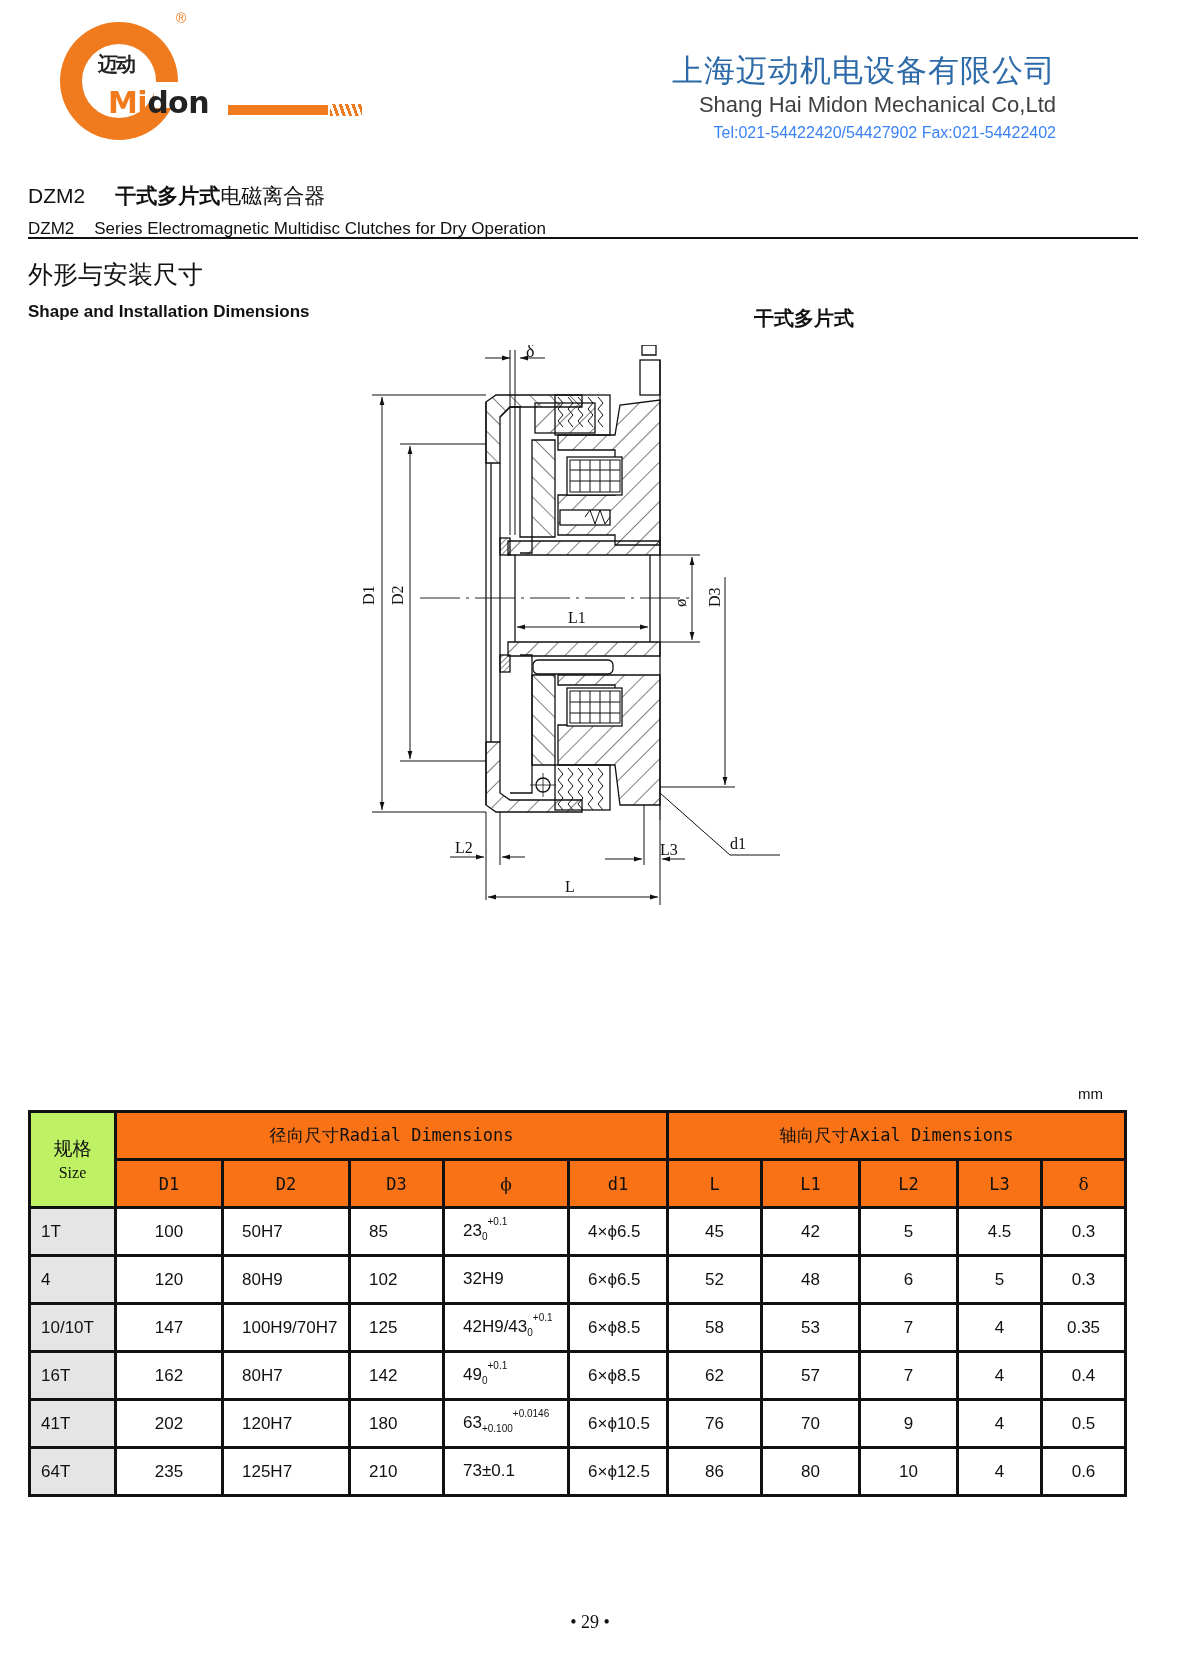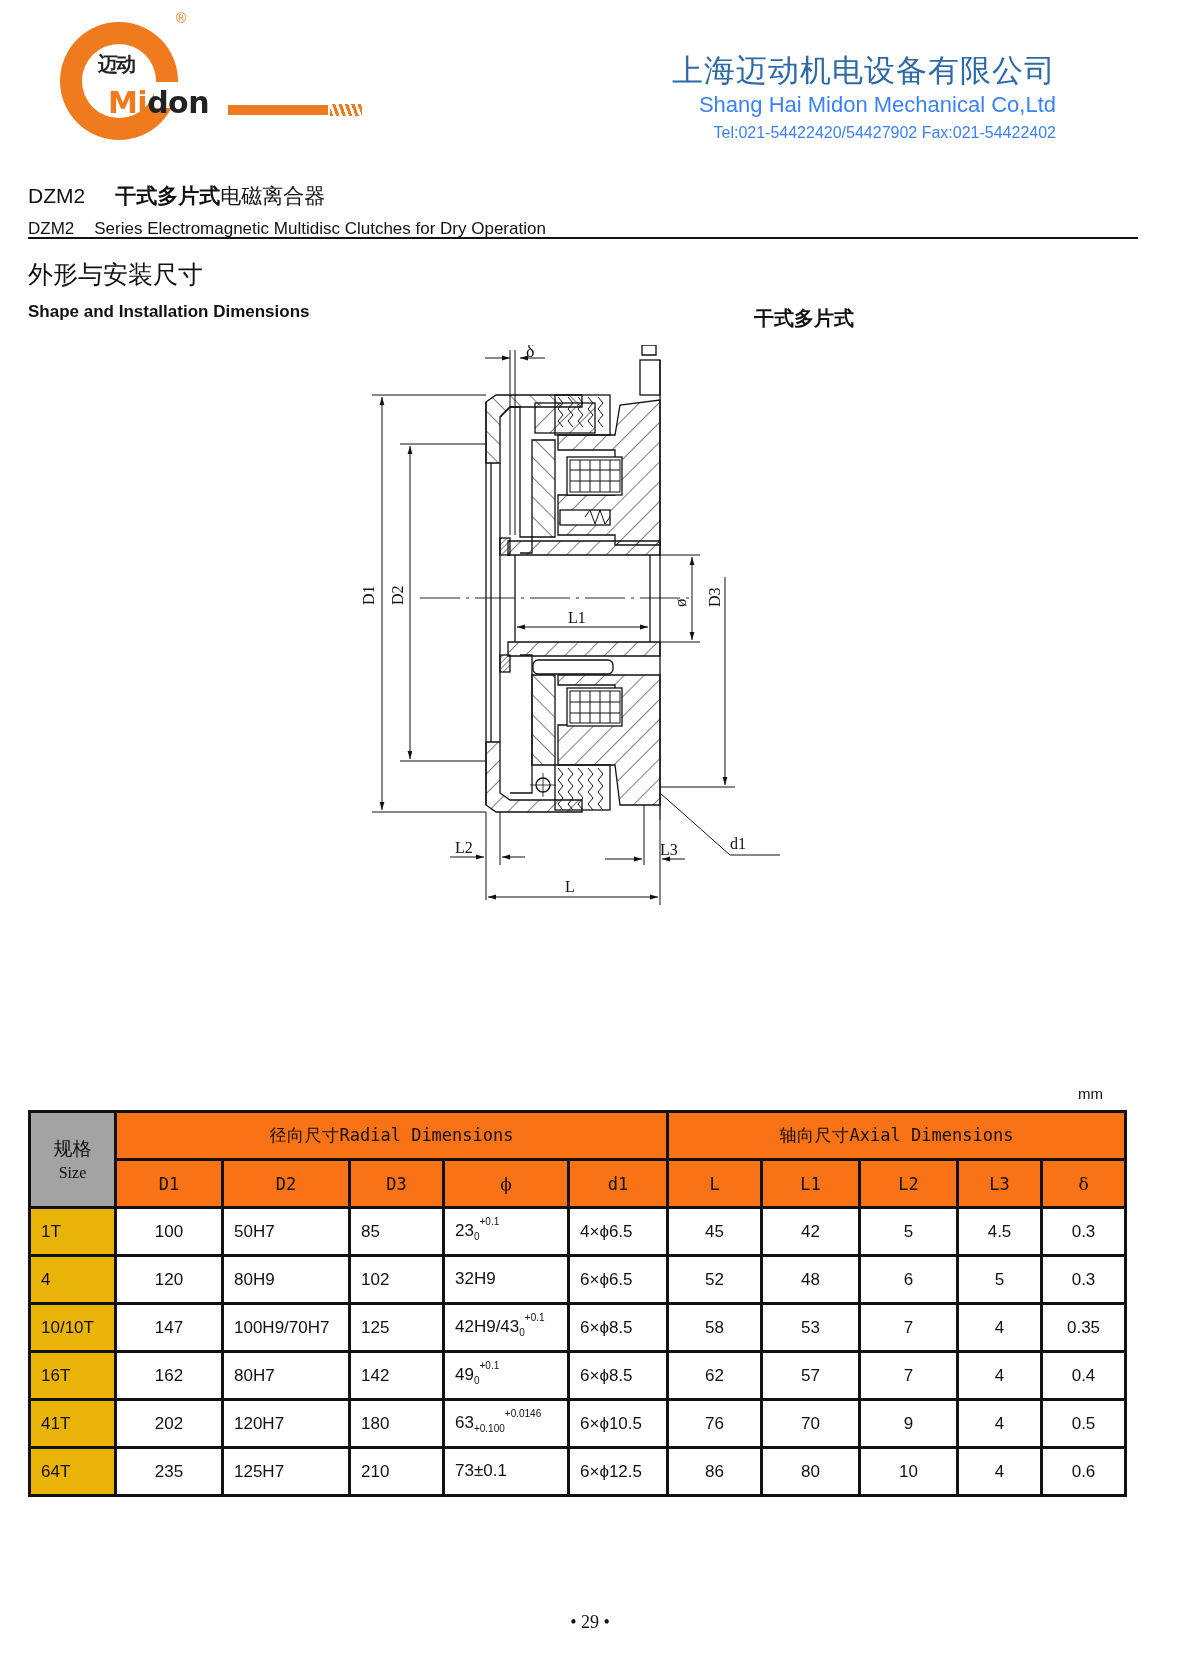--- a/index.html
+++ b/index.html
@@ -21,21 +21,21 @@
   .logo-word .mi { color:#f07a1e; }
   .logo-word .don { color:#222; }
   .logo-bar { position:absolute; left:170px; top:95px; width:100px; height:10px; background:#f07a1e; }
   .logo-stripes { position:absolute; left:272px; top:94px; width:32px; height:12px;
     background:repeating-linear-gradient(70deg, #f07a1e 0 3px, transparent 3px 6px); }
   .logo-reg { position:absolute; left:118px; top:0px; font-size:14px; color:#f07a1e; }
 
   
   #company-cn { right:124px; top:50px; font-size:31px; color:#2d6aa8; letter-spacing:1px;
                 font-family:"DejaVu Sans", sans-serif; white-space:nowrap; }
-  #company-en { right:124px; top:92px; font-size:22px; color:#3b82f6; white-space:nowrap; }
+  #company-en { right:124px; top:92px; font-size:22px; color:#404040; white-space:nowrap; }
   #company-tel { right:124px; top:124px; font-size:16px; color:#3b82f6; white-space:nowrap; }
 
   
   #series-cn { left:28px; top:182px; font-size:21px; white-space:nowrap; }
   #series-cn .code { font-family:"Liberation Sans", sans-serif; font-weight:normal; margin-right:30px; }
   #series-cn .bold { font-weight:bold; font-family:"DejaVu Sans", sans-serif; }
   #series-cn .norm { font-family:"DejaVu Sans", sans-serif; }
   #series-en { left:28px; top:219px; font-size:17px; white-space:nowrap; }
   #series-en .code { margin-right:20px; }
   #title-rule { left:28px; top:237px; width:1110px; height:2px; background:#111; }
@@ -48,26 +48,26 @@
 
   
   #units { left:1078px; top:1085px; font-size:15px; }
 
   
   #spec-table { left:28px; top:1110px; border-collapse:collapse; font-size:17px; }
   #spec-table td, #spec-table th { border:3px solid #111; padding:0; height:45px; }
   #spec-table th { background:#f97316; font-weight:normal; font-family:"DejaVu Sans Mono", monospace; font-size:17px; }
   #spec-table .group-h { font-family:"DejaVu Sans", sans-serif; letter-spacing:0.5px; }
   #spec-table .group-h .en { font-family:"DejaVu Sans Mono", monospace; letter-spacing:0; }
-  #spec-table .size-h { background:#a3a3a3; text-align:center; line-height:1.2; }
+  #spec-table .size-h { background:#bef264; text-align:center; line-height:1.2; }
   #spec-table .size-h .cn { font-family:"DejaVu Sans", sans-serif; font-size:19px; display:block; }
   #spec-table .size-h .en { font-family:"Liberation Serif", serif; font-size:16px; display:block; margin-top:4px; }
-  #spec-table td.size { background:#eab308; text-align:left; padding-left:10px; }
+  #spec-table td.size { background:#e5e5e5; text-align:left; padding-left:10px; }
   #spec-table td { text-align:center; background:#fff; }
-  #spec-table td.left { text-align:left; padding-left:10px; }
+  #spec-table td.left { text-align:left; padding-left:18px; }
   .tol { position:relative; display:inline-block; }
   .tol sub, .tol sup { font-size:10px; }
   .tol sup { position:relative; top:-4px; }
 
   
   #page-num { left:0; width:1180px; top:1612px; text-align:center; font-family:"Liberation Serif", serif; font-size:18px; }
 </style>
 </head>
 <body>
 

